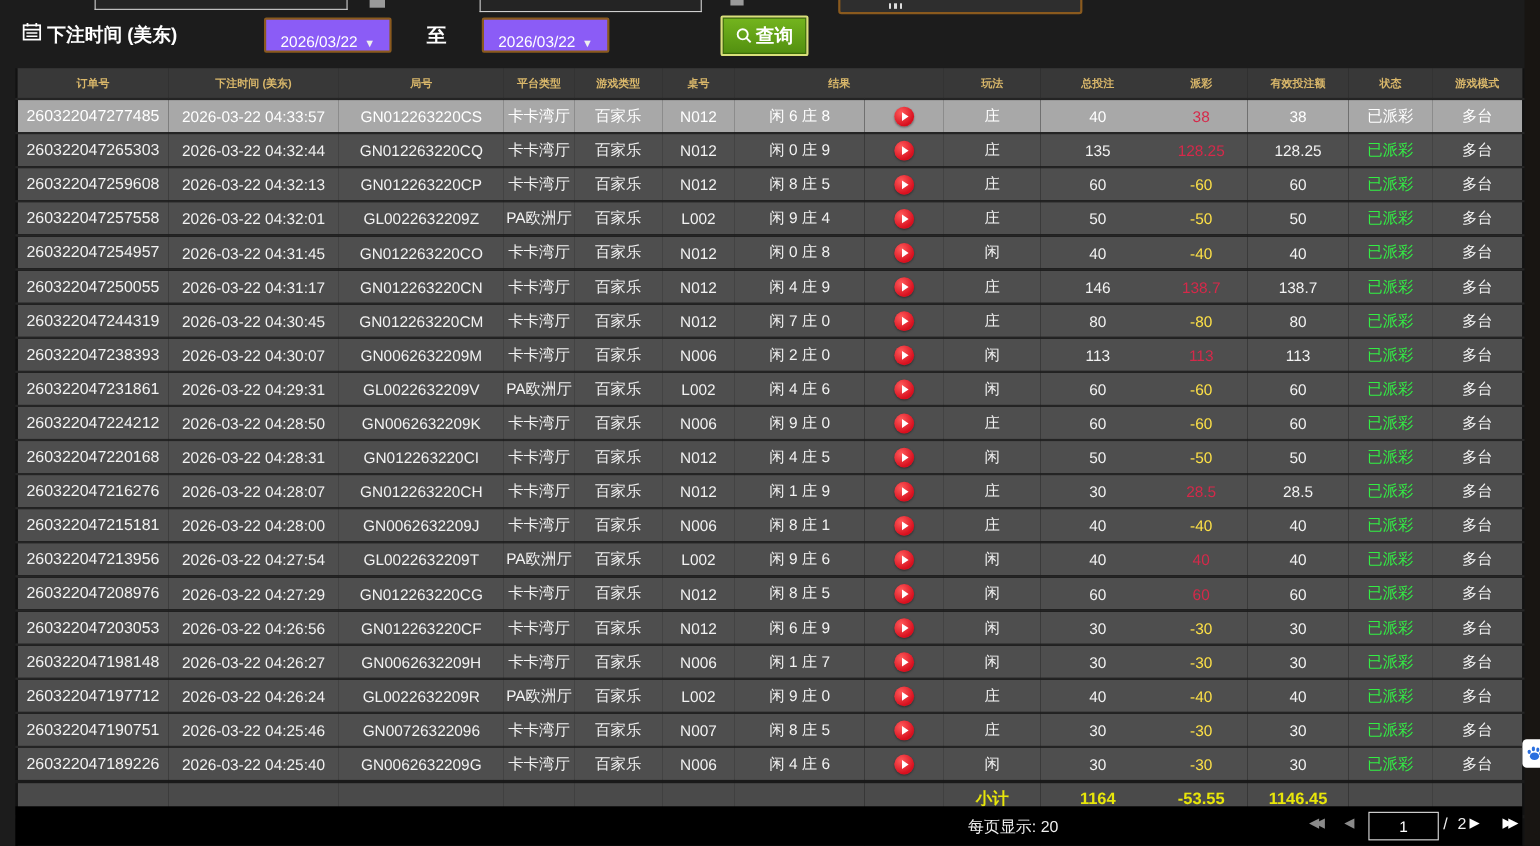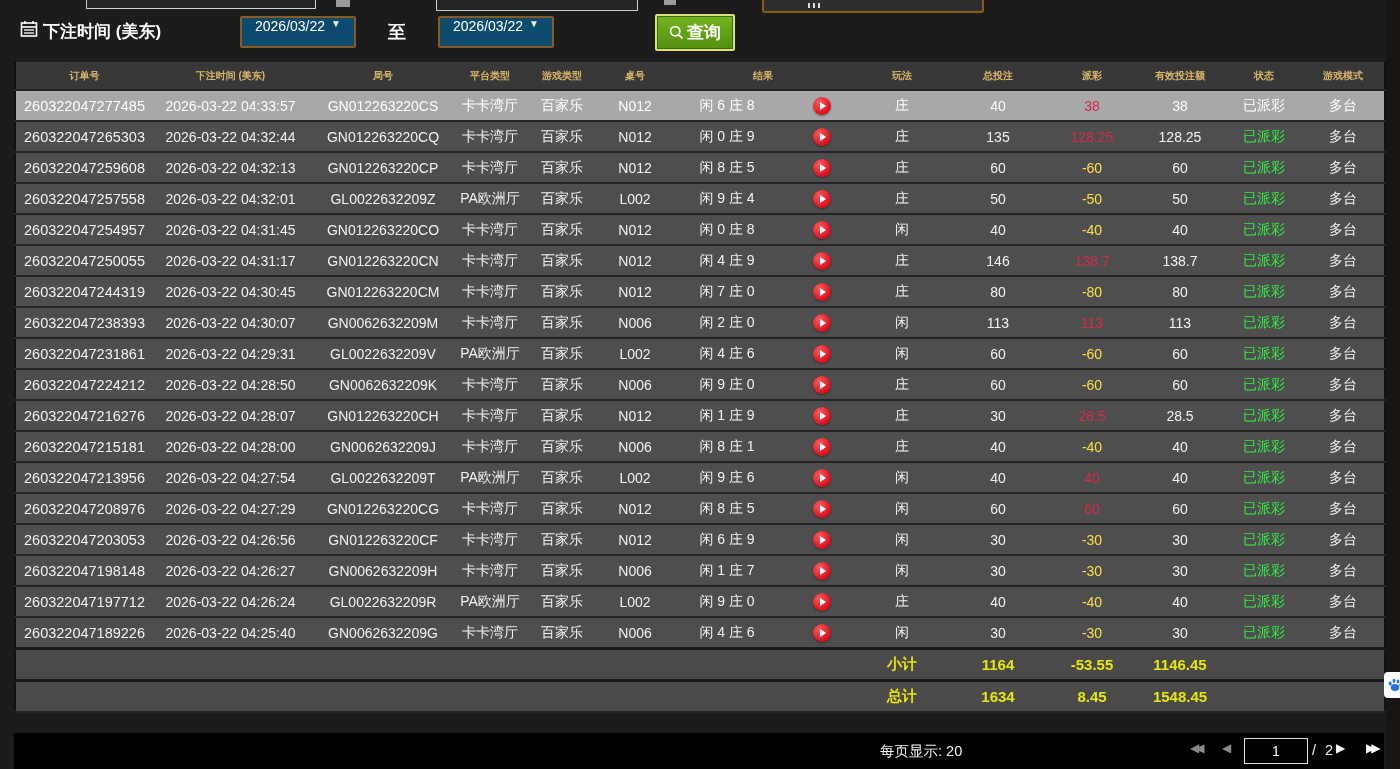--- a/index.html
+++ b/index.html
@@ -13,22 +13,22 @@
   .sq1{left:336px;top:0;width:14px;height:7px;}
   .sq2{left:664px;top:0;width:12px;height:5px;}
   .cutoff-dropdown{position:absolute;left:762px;top:-8px;width:218px;height:17px;background:#2e2e2e;
         border:2px solid #8a5a1e;border-radius:3px;}
   .tickmarks{position:absolute;left:44px;top:9px;width:14px;height:5px;
         background:repeating-linear-gradient(90deg,#ddd 0 2px,transparent 2px 5px);}
   
   .filterbar{position:absolute;left:0;top:0;width:100%;height:56px;}
   .cal-icon{position:absolute;left:20px;top:20px;}
   .filter-label{position:absolute;left:43px;top:20px;font-size:17px;font-weight:bold;color:#fff;}
-  .date-select{position:absolute;top:16px;width:112px;height:28px;background:#0c4a6e;
-        border:2px solid #8a5a1e;border-radius:2px;display:flex;align-items:flex-start;justify-content:center;
+  .date-select{position:absolute;top:16px;width:112px;height:28px;background:#8b5cf6;
+        border:2px solid #8a5a1e;border-radius:2px;display:flex;align-items:flex-end;justify-content:center;
         gap:6px;font-size:14px;color:#fff;cursor:pointer;}
   .date-from{left:240px;} .date-to{left:438px;}
   .caret{font-size:10px;color:#eee;}
   .to-label{position:absolute;left:388px;top:20px;font-size:18px;font-weight:bold;color:#fff;}
   .query-btn{position:absolute;left:655px;top:14px;width:76px;height:33px;
         background:linear-gradient(#74b51e,#528f10);border:2px solid #d9e07a;border-radius:2px;
         display:flex;align-items:center;justify-content:center;gap:3px;color:#fff;font-size:17px;
         font-weight:bold;cursor:pointer;box-shadow:0 0 0 1px #3c6b0a inset;}
   
   .table-wrap{position:absolute;left:14px;top:62px;width:1370px;}
@@ -321,20 +321,38 @@
                 <span class="tri"></span>
               </span></td>
             <td>庄</td>
             <td>60</td>
             <td class="neg">-60</td>
             <td>60</td>
             <td class="status">已派彩</td>
             <td>多台</td>
           </tr>
           <tr>
+            <td class="order">260322047220168</td>
+            <td>2026-03-22 04:28:31</td>
+            <td>GN012263220CI</td>
+            <td>卡卡湾厅</td>
+            <td>百家乐</td>
+            <td>N012</td>
+            <td>闲 4 庄 5</td>
+            <td><span class="playbtn">
+                <span class="tri"></span>
+              </span></td>
+            <td>闲</td>
+            <td>50</td>
+            <td class="neg">-50</td>
+            <td>50</td>
+            <td class="status">已派彩</td>
+            <td>多台</td>
+          </tr>
+          <tr>
             <td class="order">260322047216276</td>
             <td>2026-03-22 04:28:07</td>
             <td>GN012263220CH</td>
             <td>卡卡湾厅</td>
             <td>百家乐</td>
             <td>N012</td>
             <td>闲 1 庄 9</td>
             <td><span class="playbtn">
                 <span class="tri"></span>
               </span></td>
@@ -443,20 +461,38 @@
             <td>百家乐</td>
             <td>L002</td>
             <td>闲 9 庄 0</td>
             <td><span class="playbtn">
                 <span class="tri"></span>
               </span></td>
             <td>庄</td>
             <td>40</td>
             <td class="neg">-40</td>
             <td>40</td>
+            <td class="status">已派彩</td>
+            <td>多台</td>
+          </tr>
+          <tr>
+            <td class="order">260322047190751</td>
+            <td>2026-03-22 04:25:46</td>
+            <td>GN00726322096</td>
+            <td>卡卡湾厅</td>
+            <td>百家乐</td>
+            <td>N007</td>
+            <td>闲 8 庄 5</td>
+            <td><span class="playbtn">
+                <span class="tri"></span>
+              </span></td>
+            <td>庄</td>
+            <td>30</td>
+            <td class="neg">-30</td>
+            <td>30</td>
             <td class="status">已派彩</td>
             <td>多台</td>
           </tr>
           <tr>
             <td class="order">260322047189226</td>
             <td>2026-03-22 04:25:40</td>
             <td>GN0062632209G</td>
             <td>卡卡湾厅</td>
             <td>百家乐</td>
             <td>N006</td>

